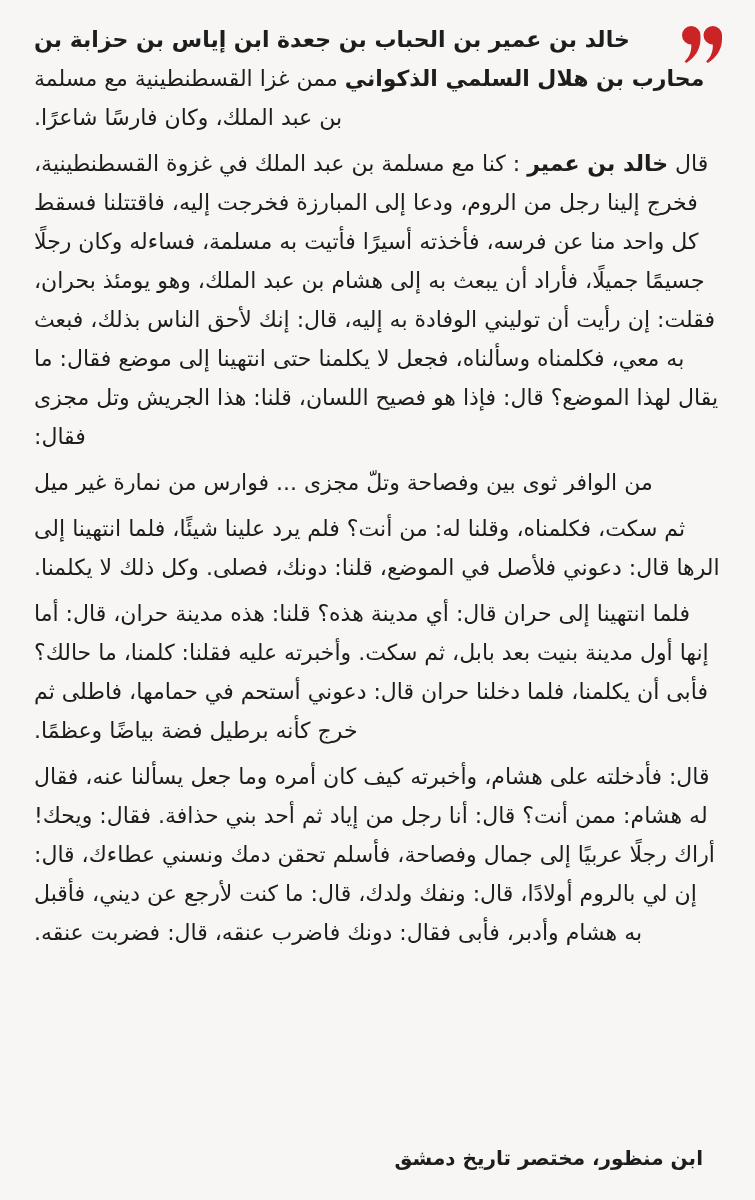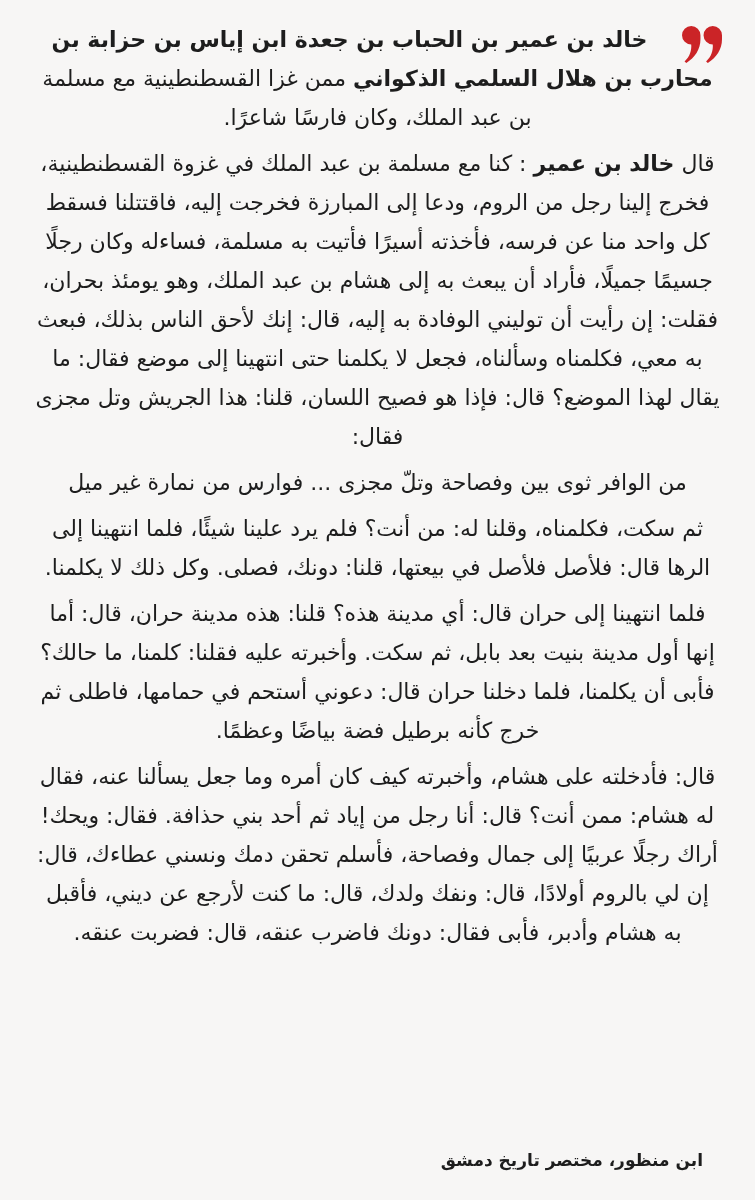--- a/index.html
+++ b/index.html
@@ -27,39 +27,39 @@
     height: 37px;
     color: var(--accent_red, #cb2427);
   }
   .quote-icon svg { display: block; }
   .content {
     position: absolute;
     top: 20px;
     right: 34px;
     left: 34px;
     direction: rtl;
-    text-align: center;
+    text-align: left;
     font-size: 22px;
     line-height: 39px;
   }
   .para {
     margin: 0 0 7px 0;
   }
   .intro {
     
     text-indent: 56px;
   }
   strong { font-weight: 700; }
   .verse-line { display: block; }
   .attribution {
     position: absolute;
     bottom: 30px;
     right: 52px;
     direction: rtl;
-    font-size: 17px;
+    font-size: 20px;
     font-weight: 700;
     letter-spacing: 0.5px;
   }
 </style>
 </head>
 <body>
 
 <main class="card">
 
   <span class="quote-icon" aria-hidden="true">
@@ -72,21 +72,21 @@
   <article class="content">
 
     <p class="para intro"><strong>خالد بن عمير بن الحباب بن جعدة ابن إياس بن حزابة بن محارب بن هلال السلمي الذكواني</strong><span> ممن غزا القسطنطينية مع مسلمة بن عبد الملك، وكان فارسًا شاعرًا.</span></p>
 
     <p class="para"><span>قال </span><strong>خالد بن عمير</strong><span> : كنا مع مسلمة بن عبد الملك في غزوة القسطنطينية، فخرج إلينا رجل من الروم، ودعا إلى المبارزة فخرجت إليه، فاقتتلنا فسقط كل واحد منا عن فرسه، فأخذته أسيرًا فأتيت به مسلمة، فساءله وكان رجلًا جسيمًا جميلًا، فأراد أن يبعث به إلى هشام بن عبد الملك، وهو يومئذ بحران، فقلت: إن رأيت أن توليني الوفادة به إليه، قال: إنك لأحق الناس بذلك، فبعث به معي، فكلمناه وسألناه، فجعل لا يكلمنا حتى انتهينا إلى موضع فقال: ما يقال لهذا الموضع؟ قال: فإذا هو فصيح اللسان، قلنا: هذا الجريش وتل مجزى فقال:</span></p>
 
     <p class="para">
         <span class="verse-line">من الوافر ثوى بين وفصاحة وتلّ مجزى ... فوارس من نمارة غير ميل</span>
       </p>
 
-    <p class="para">ثم سكت، فكلمناه، وقلنا له: من أنت؟ فلم يرد علينا شيئًا، فلما انتهينا إلى الرها قال: فلأصل فلأصل في بيعتها، قلنا: دونك، فصلى. وكل ذلك لا يكلمنا.</p>
+    <p class="para">ثم سكت، فكلمناه، وقلنا له: من أنت؟ فلم يرد علينا شيئًا، فلما انتهينا إلى الرها قال: دعوني فلأصل في الموضع، قلنا: دونك، فصلى. وكل ذلك لا يكلمنا.</p>
 
     <p class="para">فلما انتهينا إلى حران قال: أي مدينة هذه؟ قلنا: هذه مدينة حران، قال: أما إنها أول مدينة بنيت بعد بابل، ثم سكت. وأخبرته عليه فقلنا: كلمنا، ما حالك؟ فأبى أن يكلمنا، فلما دخلنا حران قال: دعوني أستحم في حمامها، فاطلى ثم خرج كأنه برطيل فضة بياضًا وعظمًا.</p>
 
     <p class="para">قال: فأدخلته على هشام، وأخبرته كيف كان أمره وما جعل يسألنا عنه، فقال له هشام: ممن أنت؟ قال: أنا رجل من إياد ثم أحد بني حذافة. فقال: ويحك! أراك رجلًا عربيًا إلى جمال وفصاحة، فأسلم تحقن دمك ونسني عطاءك، قال: إن لي بالروم أولادًا، قال: ونفك ولدك، قال: ما كنت لأرجع عن ديني، فأقبل به هشام وأدبر، فأبى فقال: دونك فاضرب عنقه، قال: فضربت عنقه.</p>
 
   </article>
 
   <footer class="attribution">ابن منظور، مختصر تاريخ دمشق</footer>
 
 </main>

